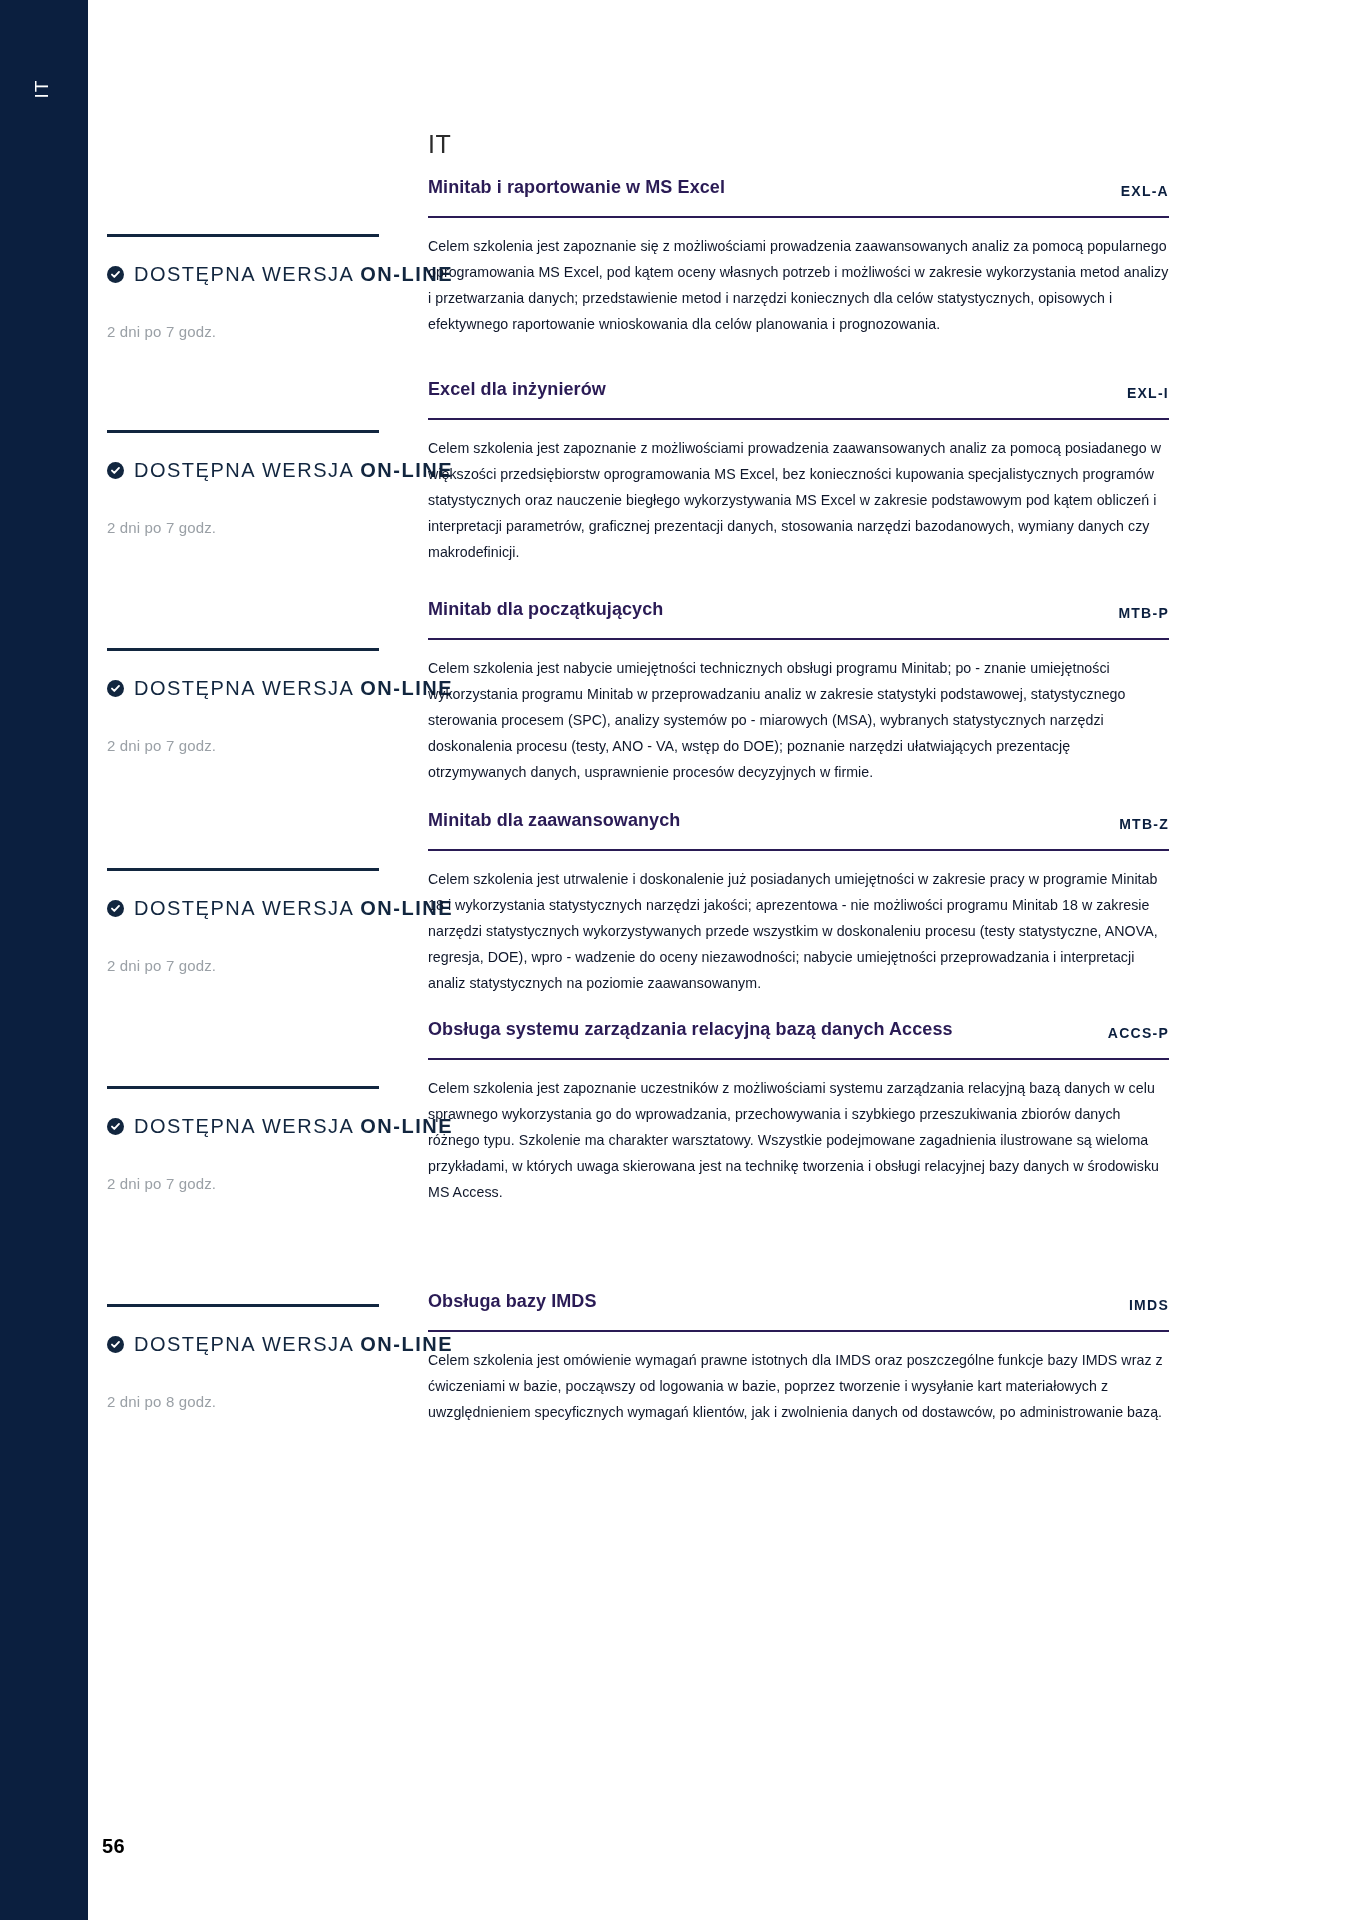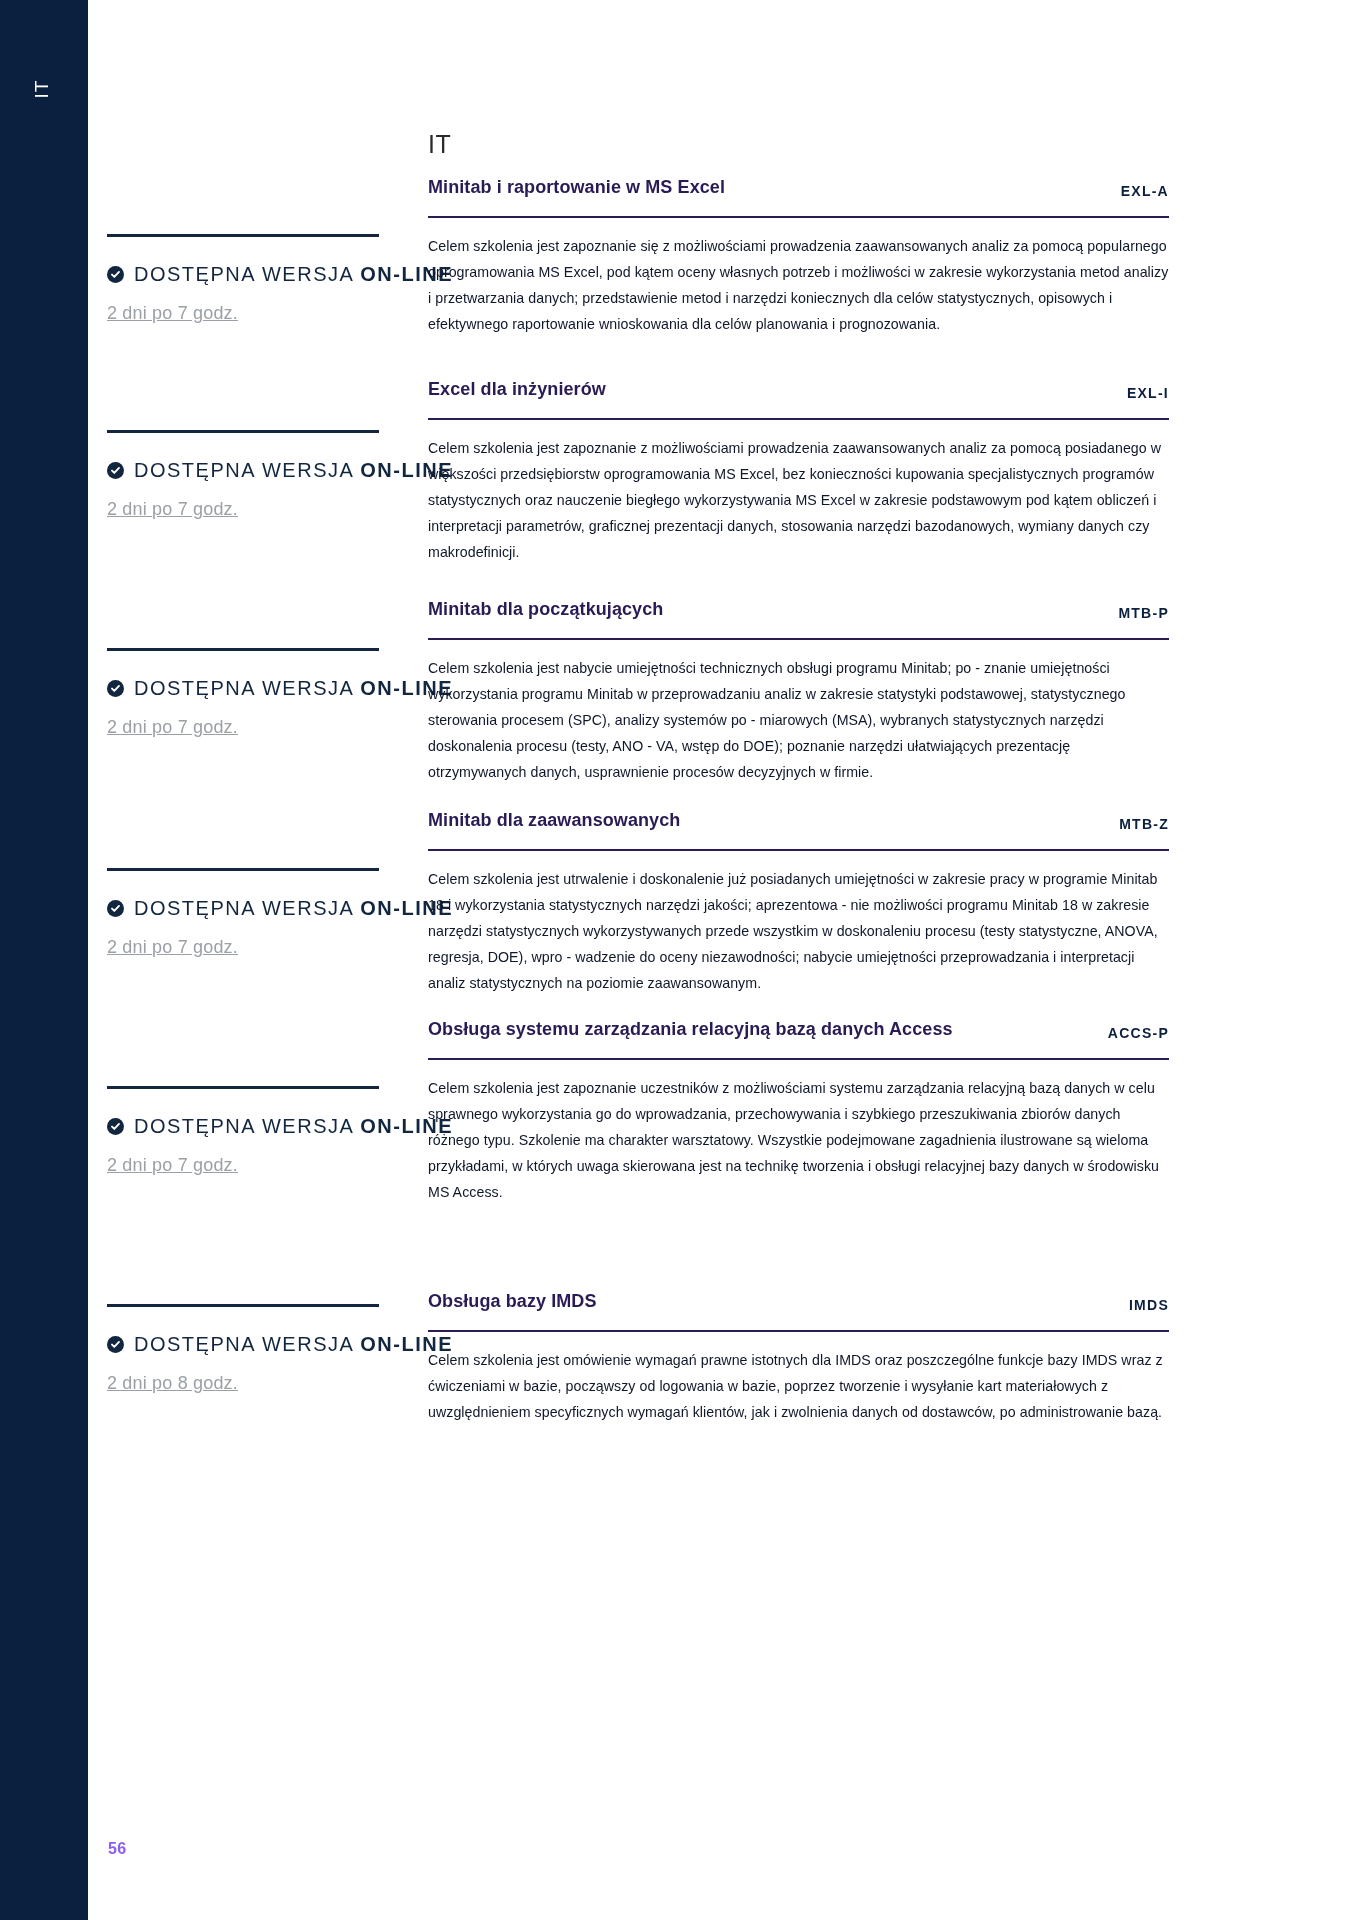--- a/index.html
+++ b/index.html
@@ -49,24 +49,24 @@
     position: absolute;
     left: 340px;
     top: 130px;
     font-size: 25px;
     color: #2b2b2b;
     letter-spacing: 0.02em;
   }
 
   .page-number {
     position: absolute;
-    left: 20px;
+    left: 14px;
     bottom: 62px;
-    font-size: 16px;
-    color: #8b5cf6;
+    font-size: 20px;
+    color: #000000;
     font-weight: 700;
     letter-spacing: 0.02em;
   }
 
   
   .course {
     position: absolute;
     left: 0;
     width: 1281px;
   }
@@ -103,25 +103,24 @@
   .avail-text {
     font-size: 20px;
     letter-spacing: 0.075em;
     color: #12263f;
   }
   .avail-text b {
     font-weight: 700;
     letter-spacing: 0.075em;
   }
   .duration {
-    margin-top: 17px;
-    font-size: 18px;
+    margin-top: 37px;
+    font-size: 15px;
     color: #9aa0a6;
     letter-spacing: 0.01em;
-    text-decoration: underline;
   }
 
   .right-col {
     position: absolute;
     left: 340px;
     top: 0;
     width: 741px;
   }
   .head-row {
     display: flex;

